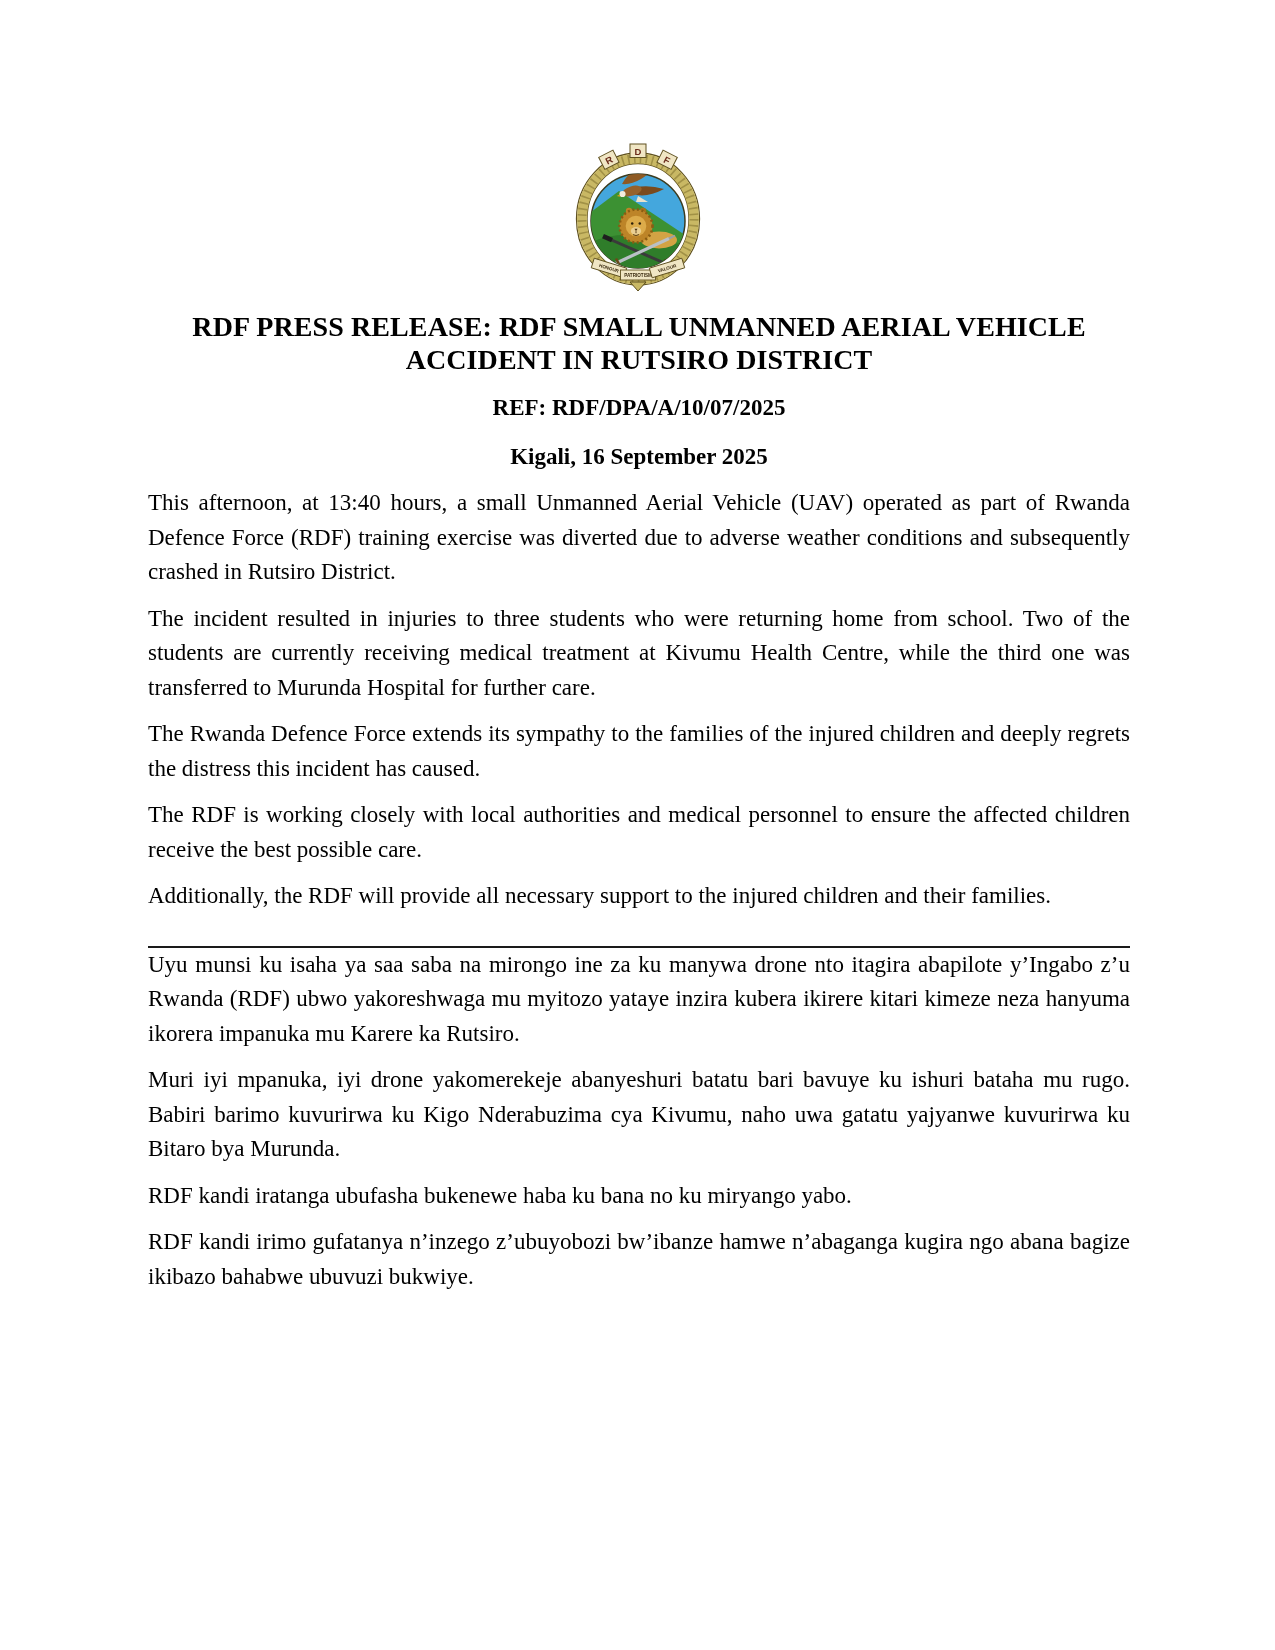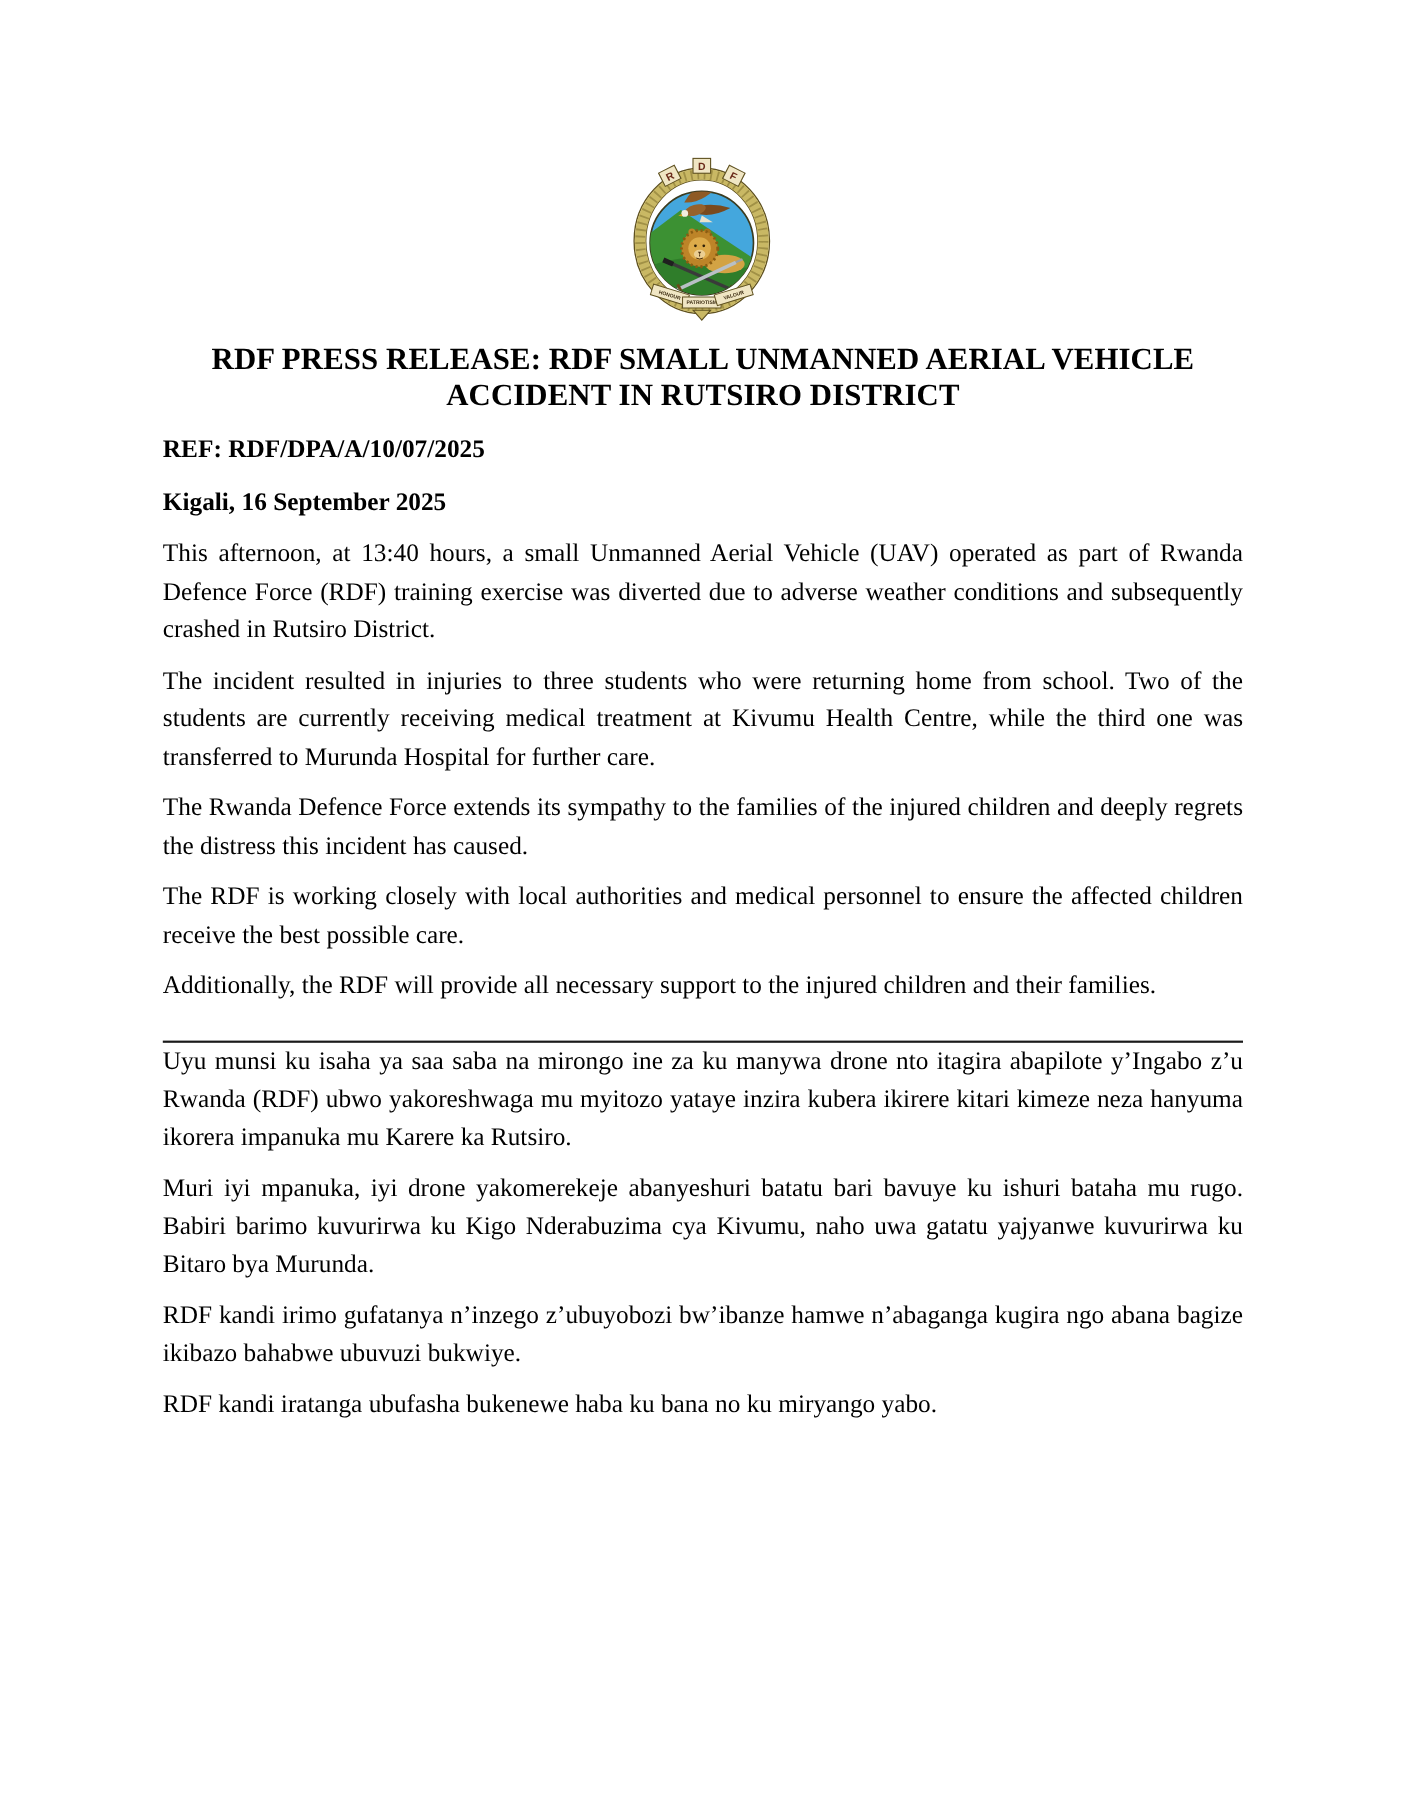--- a/index.html
+++ b/index.html
@@ -27,21 +27,21 @@
     line-height: 33px;
     font-weight: bold;
     text-align: center;
     letter-spacing: 0.1px;
   }
   .meta-line {
     margin: 14px 0 0 0;
     font-size: 23px;
     line-height: 35px;
     font-weight: bold;
-    text-align: left;
+    text-align: center;
   }
   .para {
     margin: 12px 0 0 0;
     font-size: 23px;
     line-height: 34.5px;
     text-align: justify;
     text-justify: inter-word;
   }
   .divider {
     border: none;
@@ -156,17 +156,17 @@
     <p class="para">The incident resulted in injuries to three students who were returning home from school. Two of the students are currently receiving medical treatment at Kivumu Health Centre, while the third one was transferred to Murunda Hospital for further care.</p>
     <p class="para">The Rwanda Defence Force extends its sympathy to the families of the injured children and deeply regrets the distress this incident has caused.</p>
     <p class="para">The RDF is working closely with local authorities and medical personnel to ensure the affected children receive the best possible care.</p>
     <p class="para">Additionally, the RDF will provide all necessary support to the injured children and their families.</p>
 
     <hr class="divider">
 
 
     <p class="para" style="margin-top:0">Uyu munsi ku isaha ya saa saba na mirongo ine za ku manywa drone nto itagira abapilote y’Ingabo z’u Rwanda (RDF) ubwo yakoreshwaga mu myitozo yataye inzira kubera ikirere kitari kimeze neza hanyuma ikorera impanuka mu Karere ka Rutsiro.</p>
     <p class="para">Muri iyi mpanuka, iyi drone yakomerekeje abanyeshuri batatu bari bavuye ku ishuri bataha mu rugo. Babiri barimo kuvurirwa ku Kigo Nderabuzima cya Kivumu, naho uwa gatatu yajyanwe kuvurirwa ku Bitaro bya Murunda.</p>
+    <p class="para">RDF kandi iratanga ubufasha bukenewe haba ku bana no ku miryango yabo.</p>
     <p class="para">RDF kandi irimo gufatanya n’inzego z’ubuyobozi bw’ibanze hamwe n’abaganga kugira ngo abana bagize ikibazo bahabwe ubuvuzi bukwiye.</p>
-    <p class="para">RDF kandi iratanga ubufasha bukenewe haba ku bana no ku miryango yabo.</p>
 
   </div>
 </div>
 
 </body></html>

